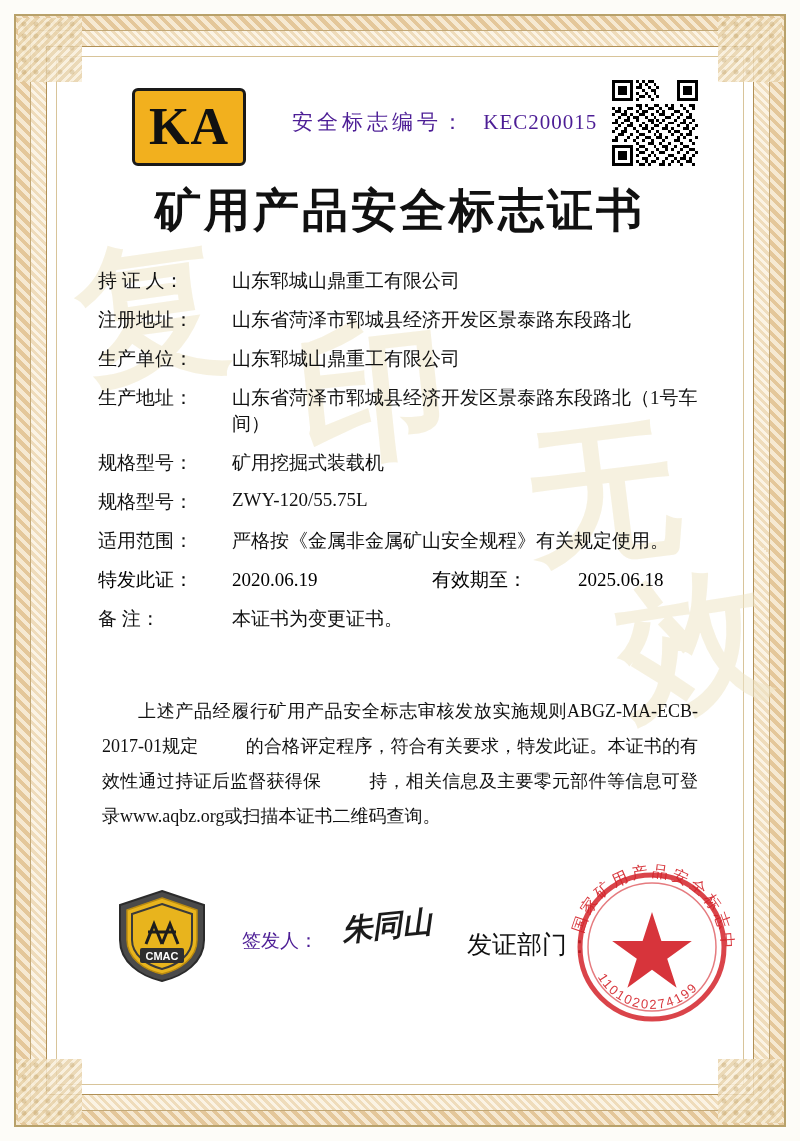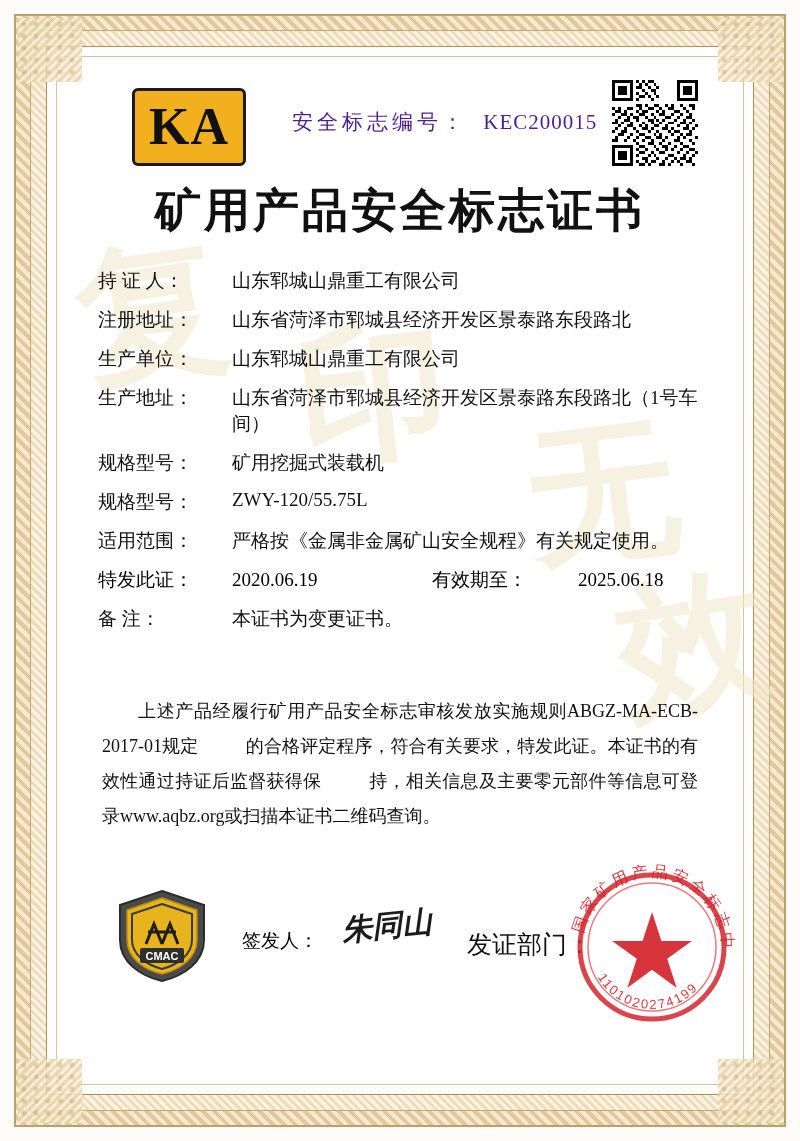--- a/index.html
+++ b/index.html
@@ -159,21 +159,21 @@
   
   .sig-area{
     position:relative;
     margin-top:36px;
     height:170px;
   }
   .cmac{
     position:absolute;left:22px;top:18px;width:96px;height:96px;
   }
   .sign-label{
-    position:absolute;left:150px;top:58px;font-size:19px;color:#000000;
+    position:absolute;left:150px;top:58px;font-size:19px;color:#4c1d95;
   }
   .sign-name{
     position:absolute;left:250px;top:36px;
     font-size:30px;color:#1b1b1b;
     font-family:"Liberation Serif", serif;
     transform:rotate(-6deg);
     font-weight:700;
     font-style:italic;
   }
   .dept-label{

